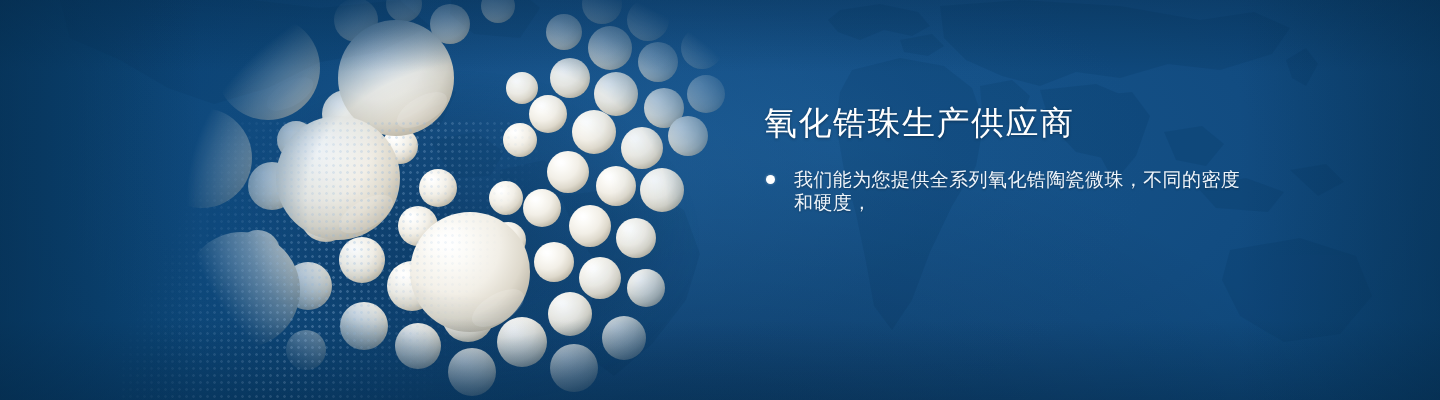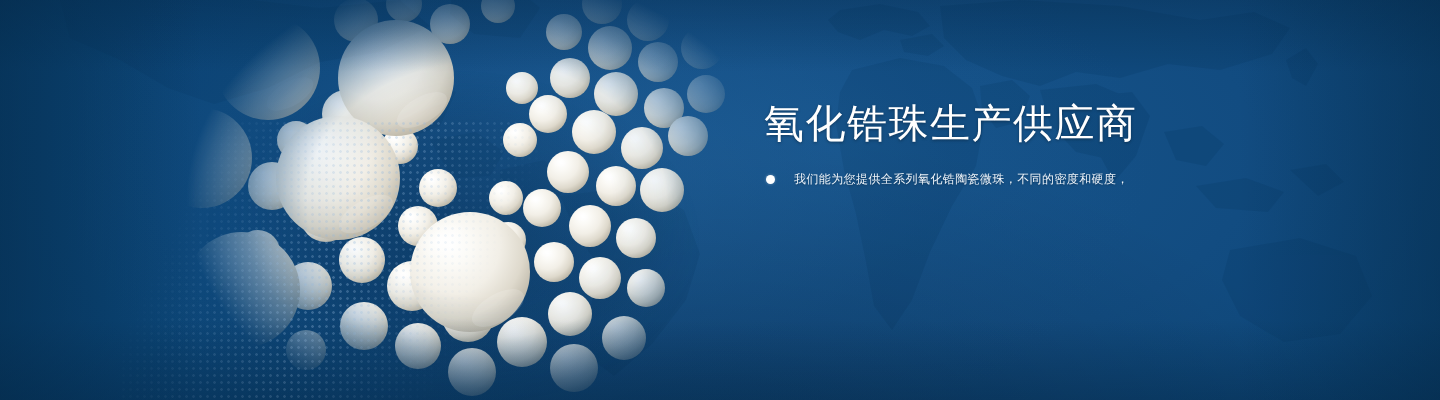--- a/index.html
+++ b/index.html
@@ -69,33 +69,33 @@
   }
 
   
   .copy {
     position:absolute;
     left:764px; top:104px;
     width:480px;
   }
   .headline {
     color:#ffffff;
-    font-size:40px;
+    font-size:33px;
     font-weight:normal;
     letter-spacing:1.5px;
     line-height:38px;
     text-shadow:0 1px 3px rgba(0,0,0,.35);
     white-space:nowrap;
   }
   .bullets { margin-top:26px; list-style:none; }
   .bullet {
     position:relative;
     padding-left:30px;
     color:#eef4fa;
-    font-size:12px;
+    font-size:19px;
     line-height:23px;
     letter-spacing:.4px;
     margin-bottom:3px;
     text-shadow:0 1px 2px rgba(0,0,0,.30);
   }
   .bullet .dot {
     position:absolute;
     left:2px; top:7px;
     width:9px; height:9px;
     border-radius:50%;

